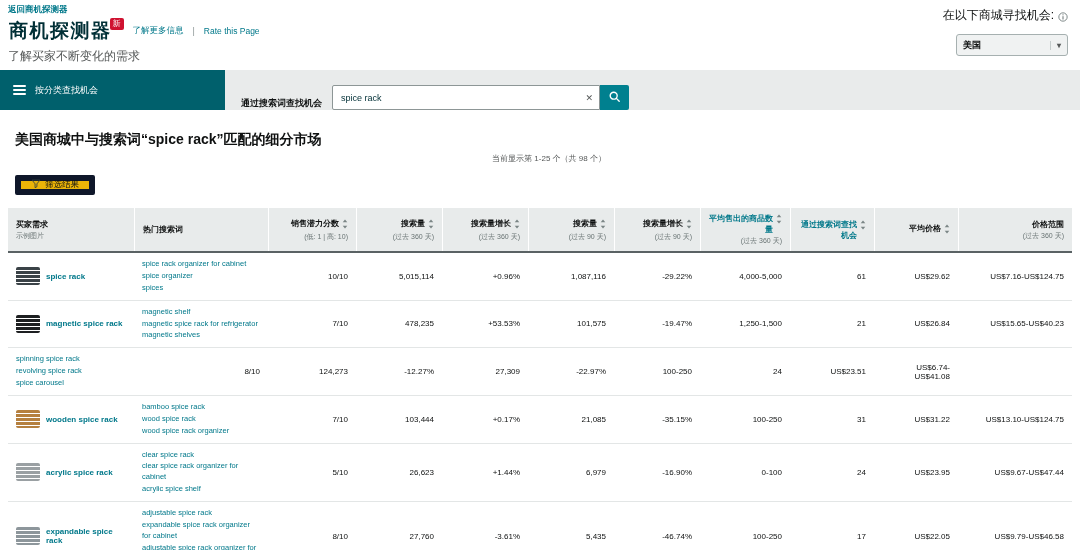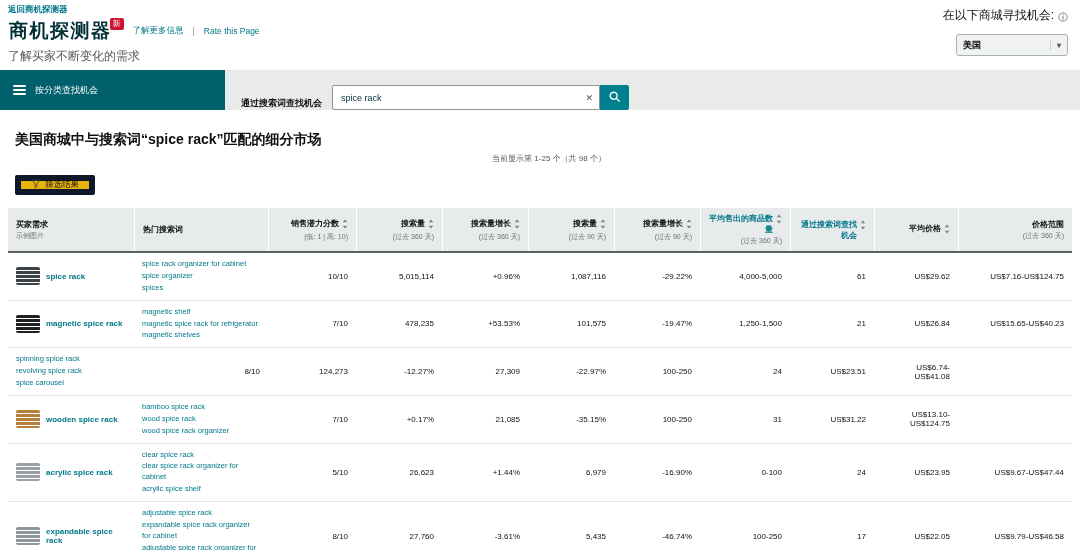--- a/index.html
+++ b/index.html
@@ -346,20 +346,21 @@
     <div class="td c-niche">
       <span class="thumb" style="background-image: repeating-linear-gradient(rgb(181, 128, 63) 0px, rgb(181, 128, 63) 3px, rgba(255, 255, 255, 0.5) 3px, rgba(255, 255, 255, 0.5) 4px);"></span>
       <a class="niche-link">wooden spice rack</a>
     </div>
     <div class="td c-terms">
             <a class="term-link">bamboo spice rack</a>
             <a class="term-link">wood spice rack</a>
             <a class="term-link">wood spice rack organizer</a>
           </div>
     <div class="td num">7/10</div>
+    <div class="td num">103,444</div>
     <div class="td num">+0.17%</div>
     <div class="td num">21,085</div>
     <div class="td num">-35.15%</div>
     <div class="td num">100-250</div>
     <div class="td num">31</div>
     <div class="td num">US$31.22</div>
     <div class="td num">US$13.10-US$124.75</div>
   </div>
         <div class="trow grid">
     <div class="td c-niche">

